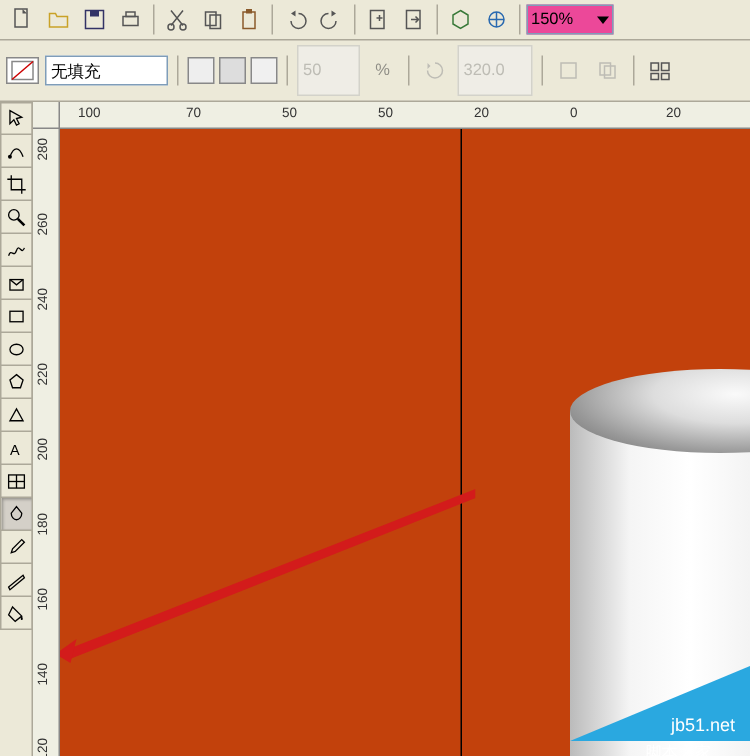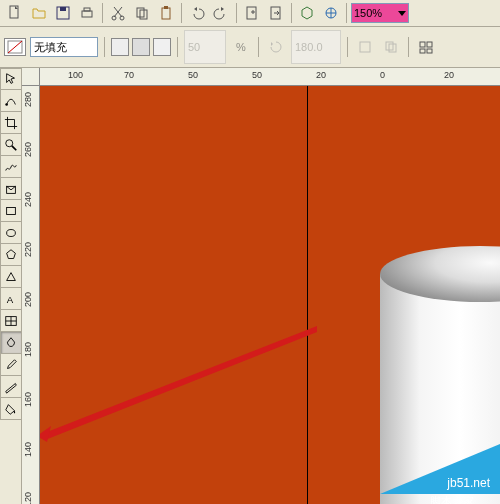--- a/index.html
+++ b/index.html
@@ -5,21 +5,21 @@
 * { margin:0; padding:0; box-sizing:border-box; font-family:"Microsoft YaHei",Arial,sans-serif; font-size:11px; }
 body { background:#ece9d8; width:500px; height:504px; overflow:hidden; position:relative; }
 .toolbar { display:flex; align-items:center; gap:2px; padding:2px 4px; border-bottom:1px solid #aca899; }
 .tbtn { width:22px; height:22px; border:1px solid transparent; display:flex; align-items:center; justify-content:center; cursor:pointer; color:#444; }
 .tbtn svg { width:16px; height:16px; }
 .sep { width:1px; height:20px; background:#aca899; margin:0 2px; }
 .zoom-sel { border:1px solid #7f9db9; background:#ec4899; height:20px; width:58px; padding:0 2px; display:flex; align-items:center; justify-content:space-between; }
 .zoom-sel .arr { width:0; height:0; border-left:4px solid transparent; border-right:4px solid transparent; border-top:5px solid #000; }
 .row2 { display:flex; align-items:center; gap:4px; padding:3px 4px; border-bottom:1px solid #aca899; }
 .swatch { width:22px; height:18px; border:1px solid #888; background:#fff; display:flex; align-items:center; justify-content:center; }
-.fill-sel { border:1px solid #7f9db9; background:#fff; height:20px; width:68px; padding:0 3px; display:flex; align-items:center; justify-content:space-between; }
+.fill-sel { border:1px solid #7f9db9; background:#fff; height:20px; width:82px; padding:0 3px; display:flex; align-items:center; justify-content:space-between; }
 .swatch-grp { display:flex; gap:3px; align-items:center; }
 .d-swatch { width:18px; height:18px; border:1px solid #888; background:#eee; }
 .num-fld { width:42px; height:20px; border:1px solid #c0c0c0; background:#f2f2f2; color:#999; display:flex; align-items:center; padding:16px 3px; }
 .workspace { display:flex; height:calc(100% - 60px); }
 .toolbox { width:22px; background:#ece9d8; display:flex; flex-direction:column; border-right:1px solid #aca899; }
 .tool { width:22px; height:22px; border:1px solid #aca899; border-top:none; display:flex; align-items:center; justify-content:center; cursor:pointer; color:#333; }
 .tool:first-child { border-top:1px solid #aca899; }
 .tool.active { background:#d4d0c8; box-shadow:inset 1px 1px 2px rgba(0,0,0,0.3); }
 .tool svg { width:14px; height:14px; }
 .canvas-wrap { flex:1; position:relative; background:#ece9d8; }
@@ -154,21 +154,21 @@
   </div>
   <div class="tbtn disabled-ctrl">%</div>
   <div class="sep"></div>
   <div class="tbtn disabled-ctrl">
       <svg viewBox="0 0 16 16">
         <path d="M8 3a5 5 0 1 1-5 5" fill="none" stroke="#999"></path>
         <path d="M3 3l2 2-2 2z" fill="#999"></path>
       </svg>
     </div>
   <div class="num-fld disabled-ctrl" style="width:50px">
-    <span>180.0</span>
+    <span>320.0</span>
   </div>
   <div class="sep"></div>
   <div class="tbtn disabled-ctrl">
       <svg viewBox="0 0 16 16">
         <rect x="3" y="3" width="10" height="10" fill="none" stroke="#999"></rect>
       </svg>
     </div>
   <div class="tbtn disabled-ctrl">
       <svg viewBox="0 0 16 16">
         <rect x="3" y="3" width="7" height="8" fill="none" stroke="#999"></rect>
@@ -274,21 +274,21 @@
           <path d="M5 3l7 7-5 4-5-5z" fill="none" stroke="#000"></path>
           <path d="M12 10c1 1 1 3 0 3s-1-2 0-3z" fill="#000"></path>
         </svg>
       </div>
   </div>
 
   <div class="canvas-wrap">
     <div class="corner"></div>
 
     <div class="hruler">
-      <span class="rtick htick" style="left:28px">100</span>
+      <span class="rtick htick" style="left:12px">100</span>
       <span class="rtick htick" style="left:84px">70</span>
       <span class="rtick htick" style="left:148px">50</span>
       <span class="rtick htick" style="left:212px">50</span>
       <span class="rtick htick" style="left:276px">20</span>
       <span class="rtick htick" style="left:340px">0</span>
       <span class="rtick htick" style="left:404px">20</span>
     </div>
 
     <div class="vruler">
       <span class="rtick vtick" style="top:6px">280</span>

